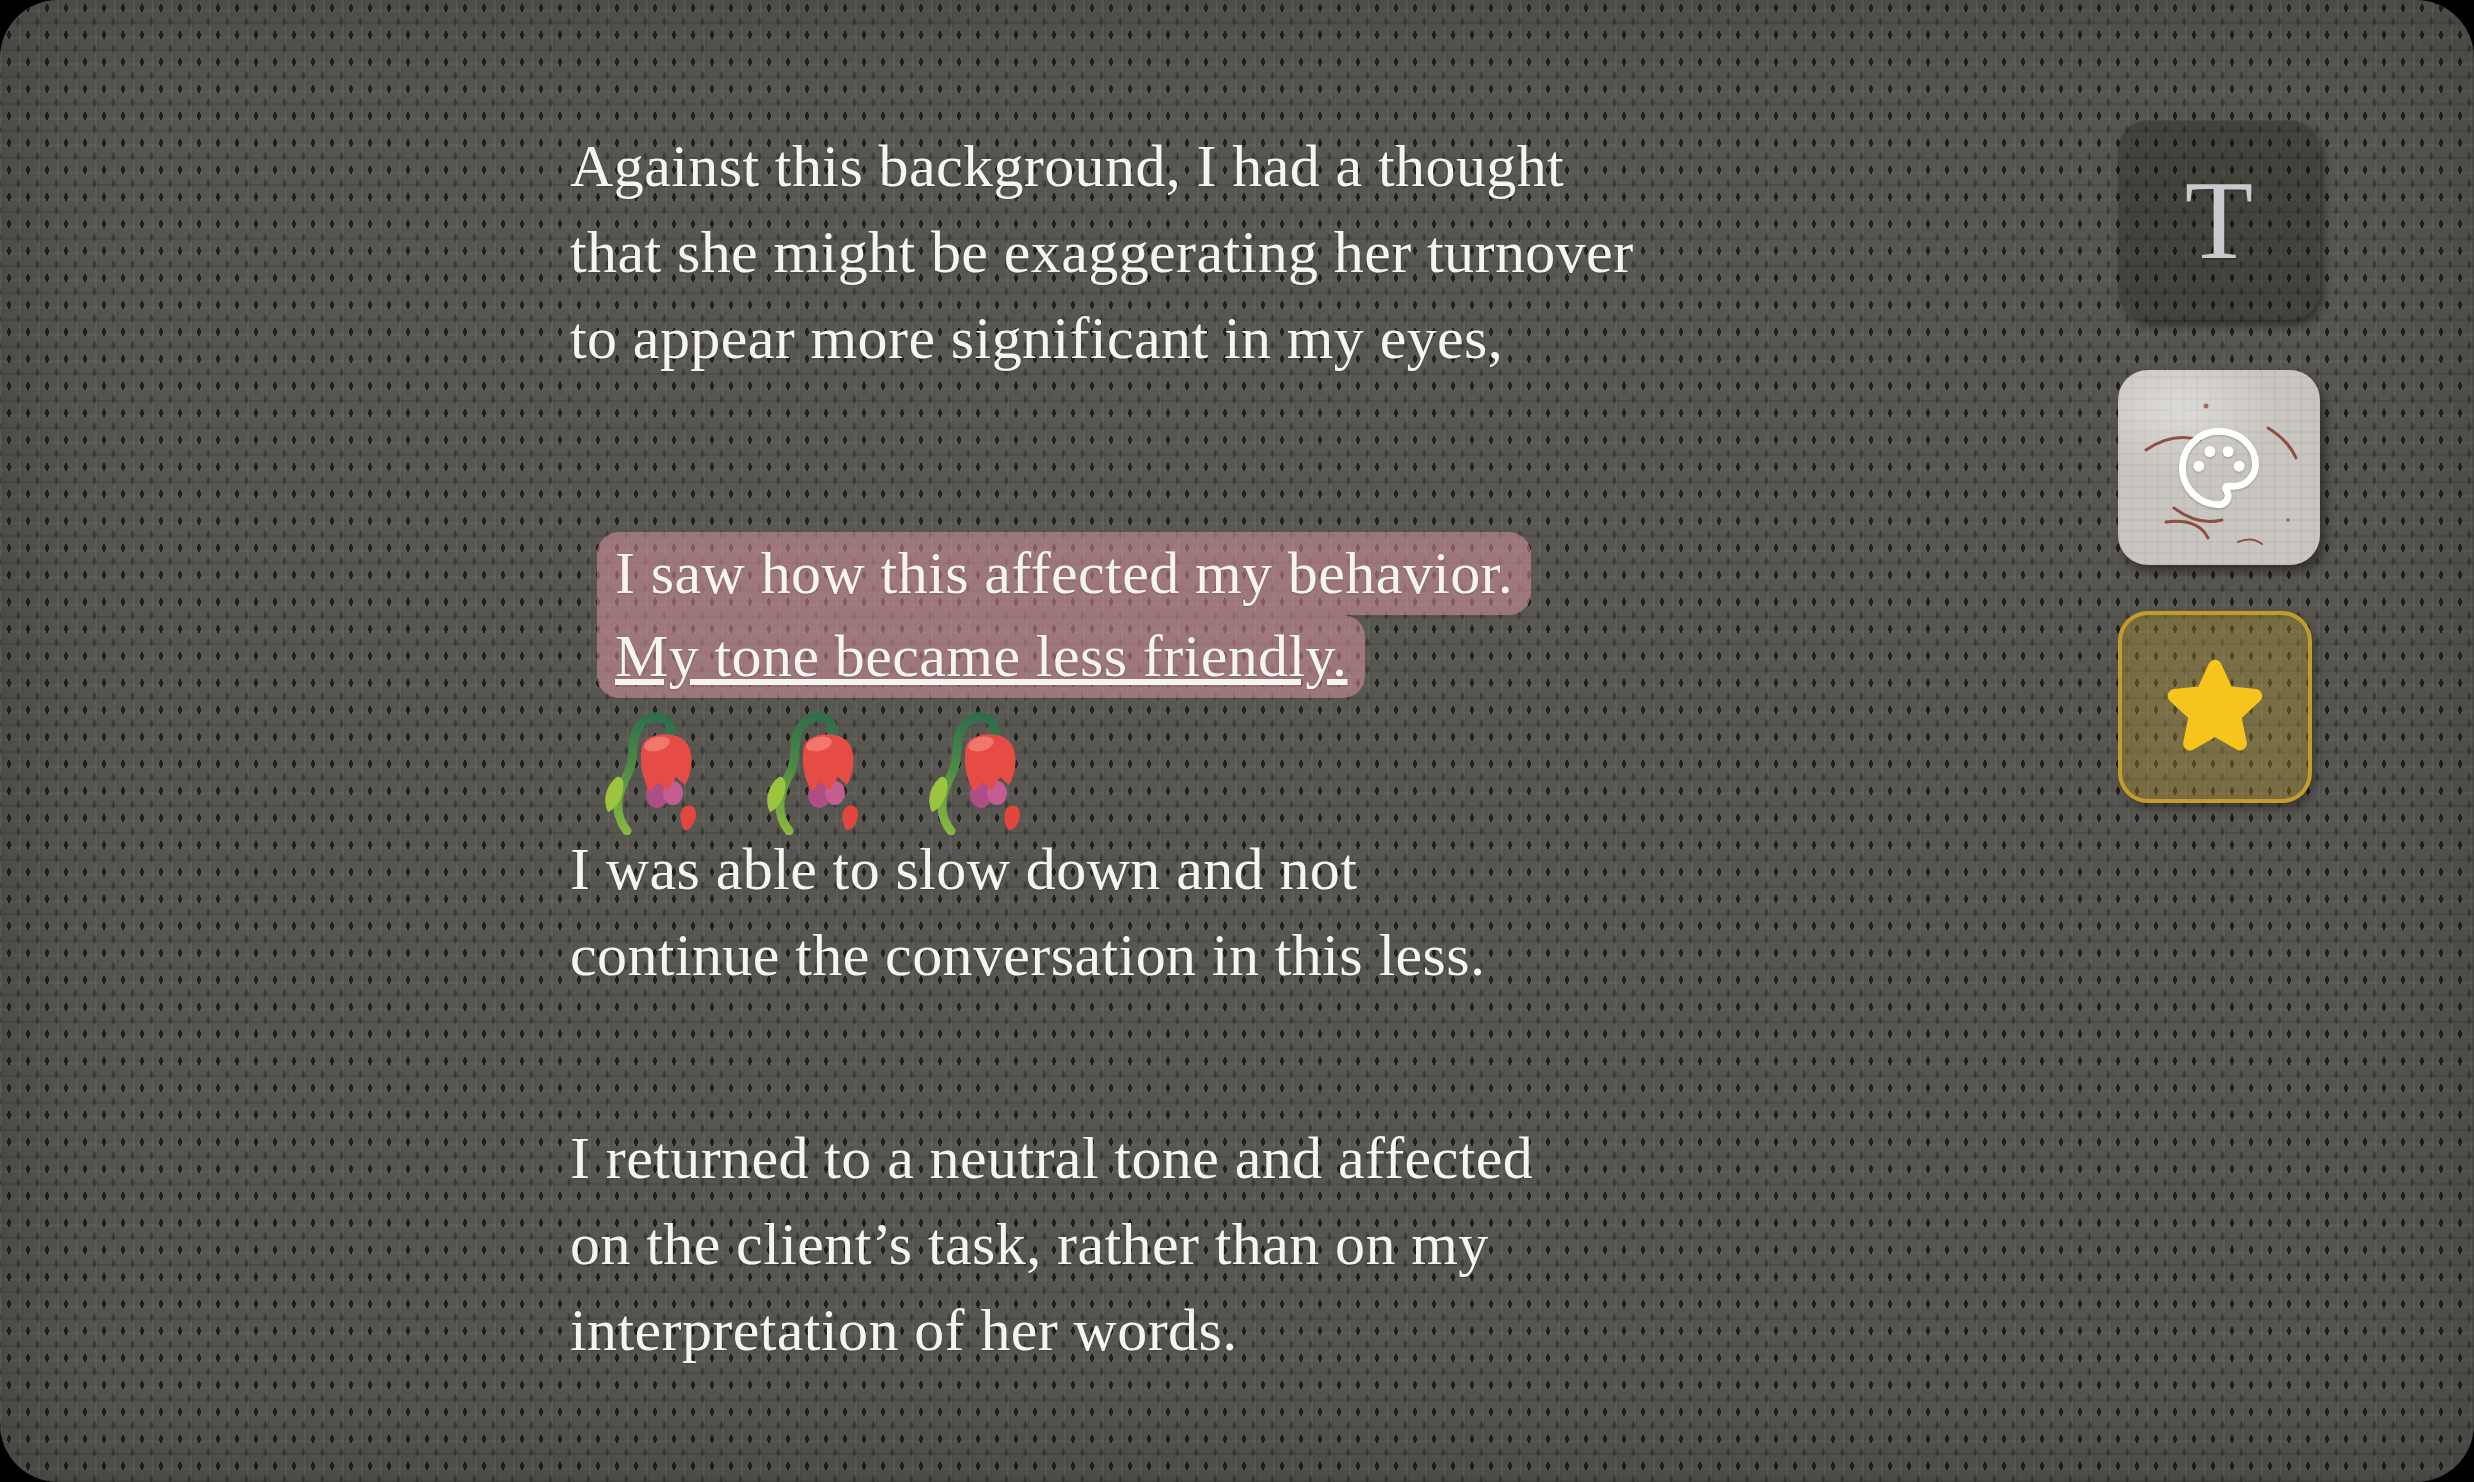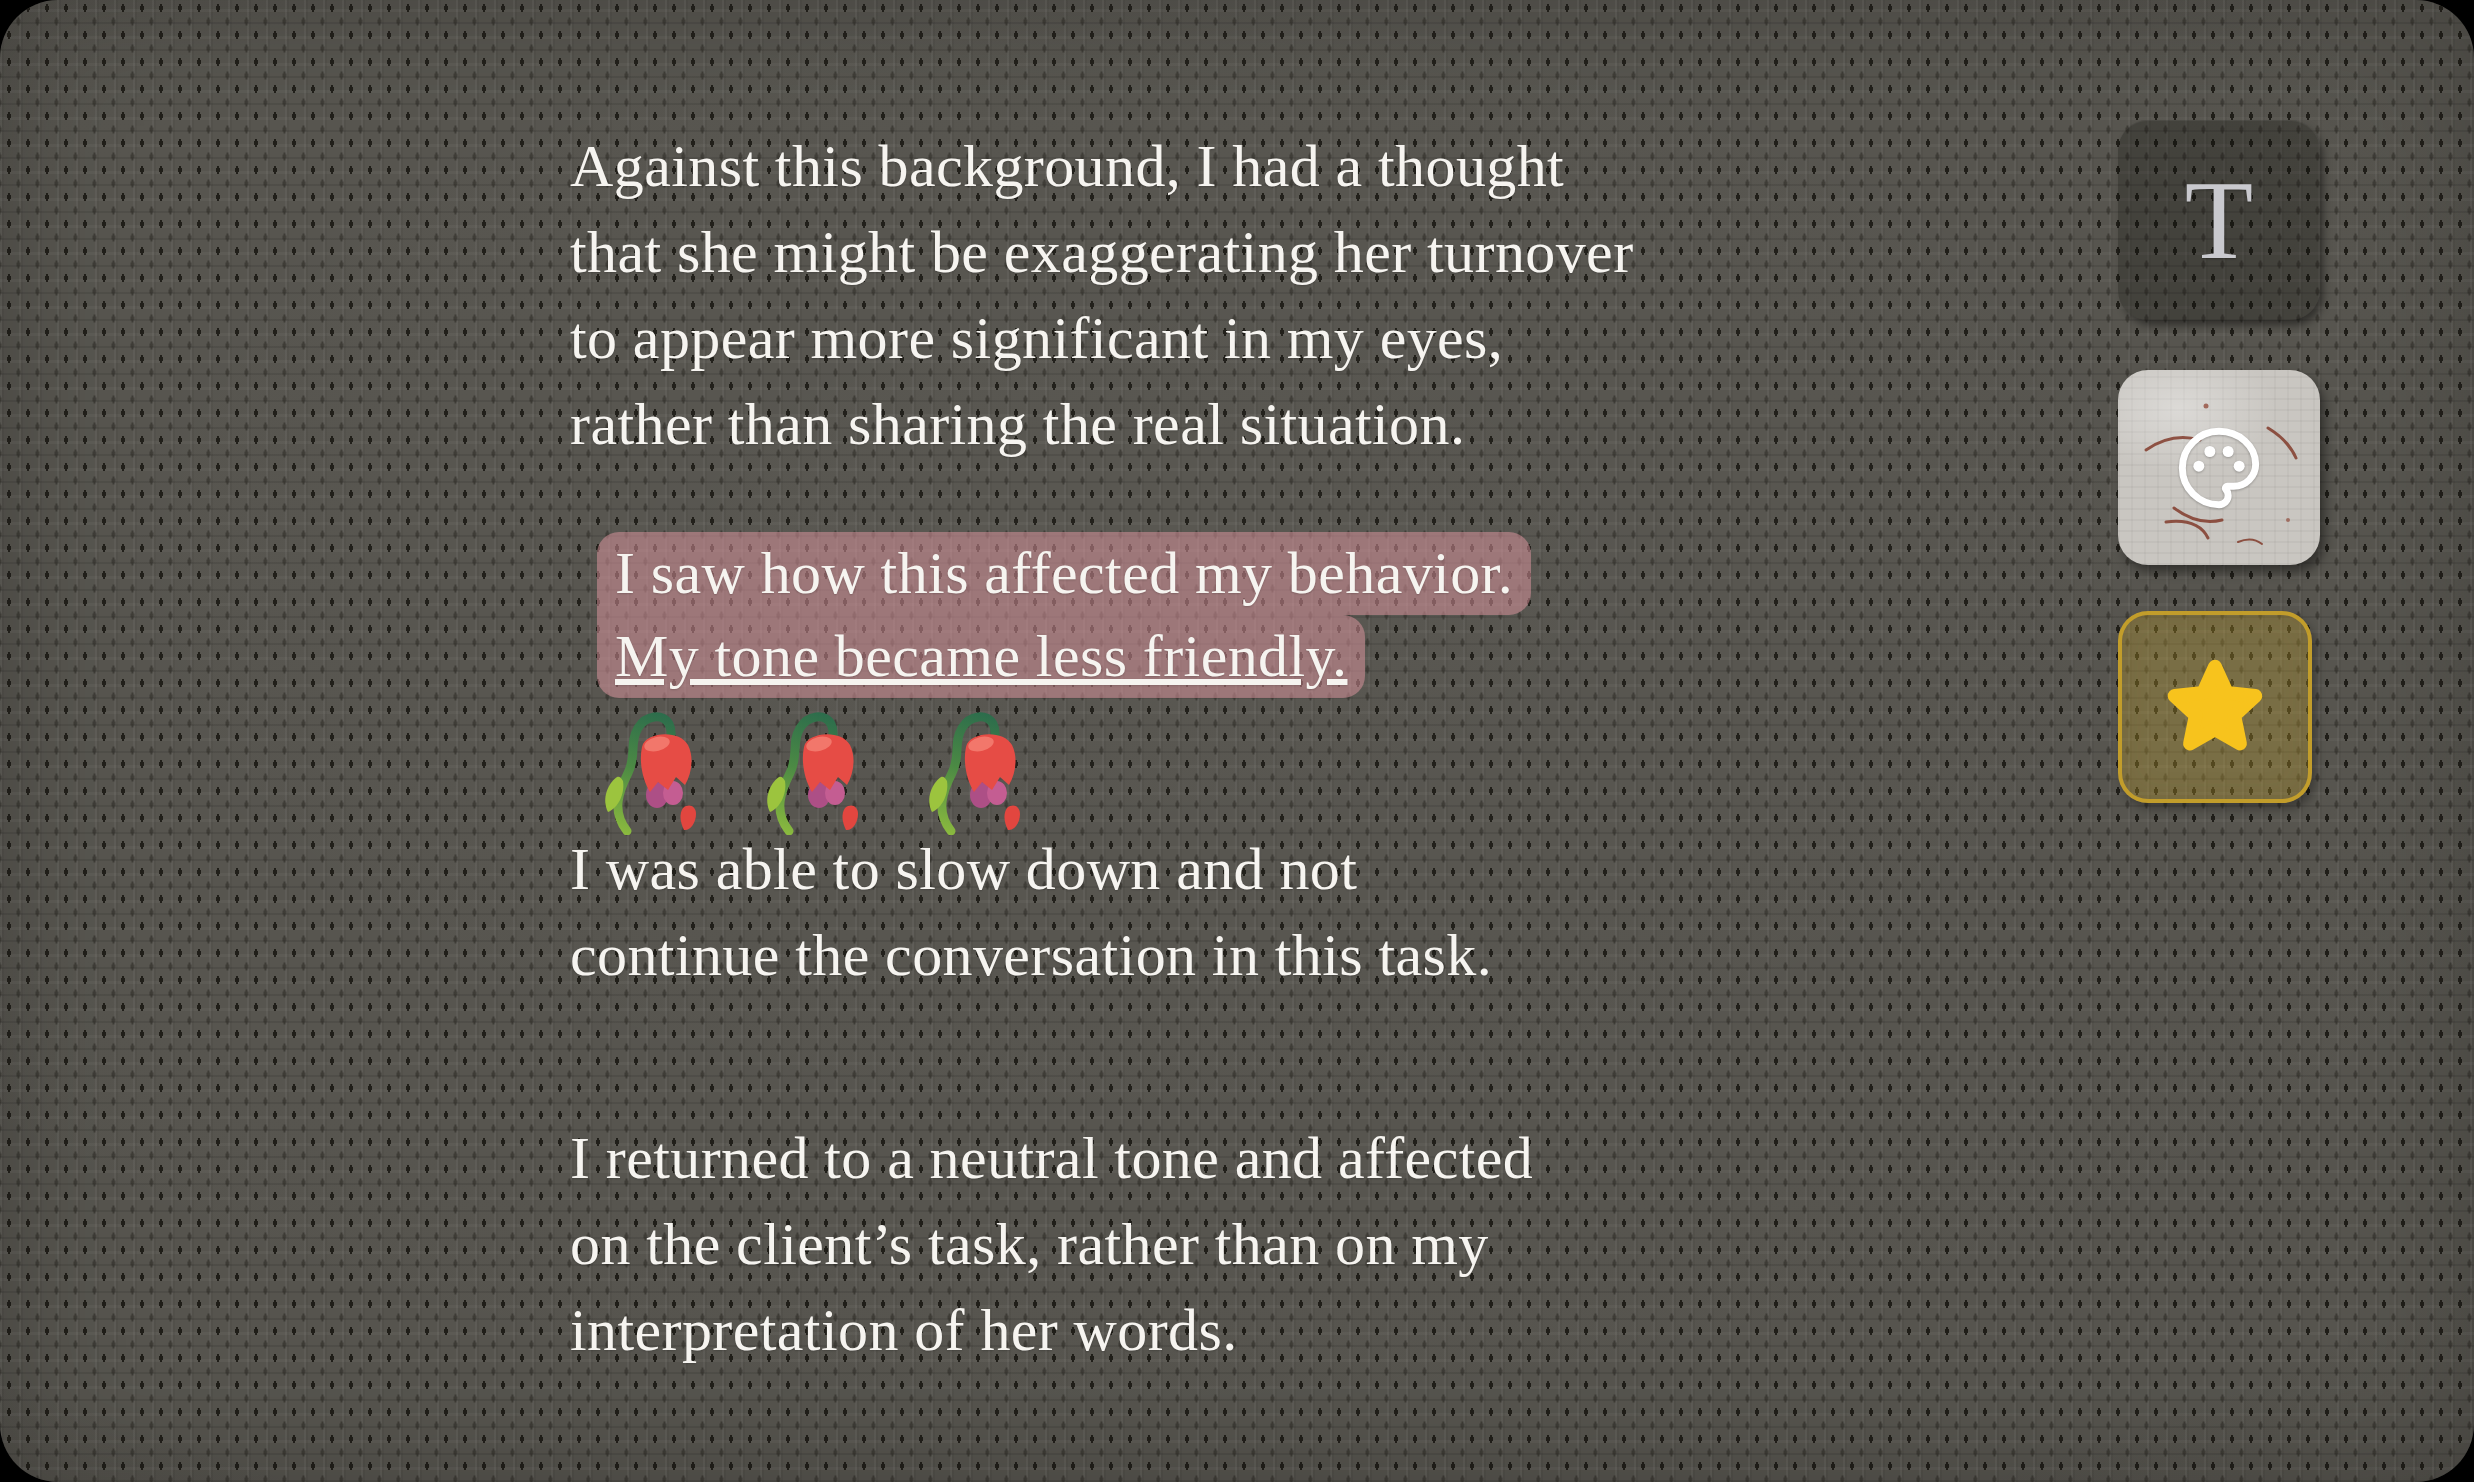--- a/index.html
+++ b/index.html
@@ -57,21 +57,20 @@
 
 <div id="screen">
   <div class="canvas">
     <div class="weave"></div>
     <div class="tint"></div>
 
     <div id="p1" class="note-block">
       <div>Against this background, I had a thought</div>
       <div>that she might be exaggerating her turnover</div>
       <div>to appear more significant in my eyes,</div>
-      <div>rather than sharing the real situation.</div>
     </div>
 
     <div id="p2" class="note-block">
       <div class="hl-line"><span class="hl hl-first">I saw how this affected my behavior.</span></div>
       <div class="hl-line"><span class="hl hl-last">My tone became less friendly.</span></div>
     </div>
 
     <div class="flowers-row">
     <svg class="flower" viewBox="0 0 100 130">
       <defs>
@@ -120,21 +119,21 @@
       <ellipse cx="60" cy="90" rx="11" ry="13" fill="#ad4f86"></ellipse>
       <ellipse cx="76" cy="88" rx="10" ry="12" fill="#c45d92"></ellipse>
       <path d="M45 42 C48 27 82 24 91 40 C97 52 95 68 88 80 L79 72 L71 85 L61 77 L53 87 C45 74 42 56 45 42 Z" fill="#e64c45"></path>
       <ellipse cx="60" cy="39" rx="13" ry="7" fill="#f2776b" transform="rotate(-14 60 39)"></ellipse>
       <path d="M86 103 C92 98 99 101 99 109 C99 118 93 126 87 125 C83 117 82 109 86 103 Z" fill="#e2463f"></path>
     </svg>
   </div>
 
     <div id="p3" class="note-block">
       <div>I was able to slow down and not</div>
-      <div>continue the conversation in this task.</div>
+      <div>continue the conversation in this less.</div>
     </div>
 
     <div id="p4" class="note-block">
       <div>I returned to a neutral tone and affected</div>
       <div>on the client’s task, rather than on my</div>
       <div>interpretation of her words.</div>
     </div>
 
     <div class="toolbar">
       <button id="btn-text" class="tool-btn">

